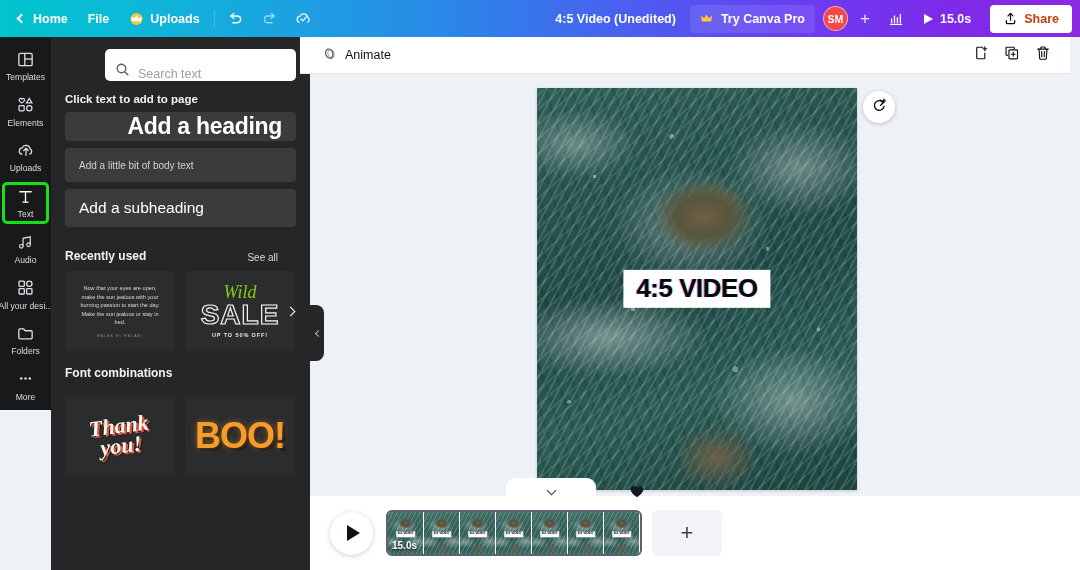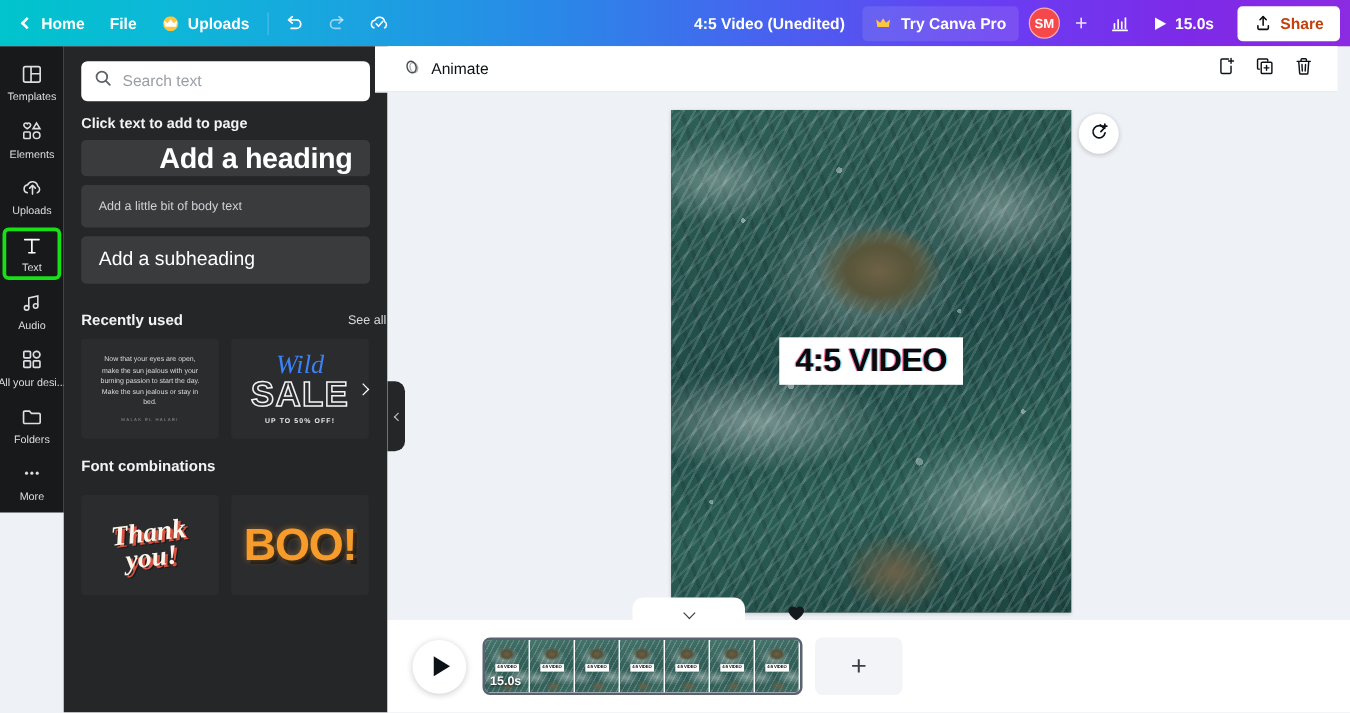--- a/index.html
+++ b/index.html
@@ -92,59 +92,59 @@
   .rail-label { font-size: 8.6px; line-height: 1; color: #dcdee2; white-space: nowrap; }
   .rail-ico { width: 20px; height: 20px; display: flex; align-items: center; justify-content: center; }
 
   
   .panel {
     position: absolute; left: 51px; top: 37px; width: 259px; height: 533px;
     background: #252627; overflow: hidden;
   }
   .search-wrap { padding: 12px 14px 0 14px; }
   .search-box {
-    height: 32px; background: #fff; border-radius: 5px; display: flex; align-items: center;
-    padding: 0 10px; gap: 8px;
+    height: 32px; background: #fff; border-radius: 5px; display: flex; align-items: flex-end;
+    padding: 0 10px; gap: 8px; margin-left: 40px;
   }
   .search-box input {
     border: none; outline: none; flex: 1; font-size: 12.5px; color: #0d1216;
     font-family: "Liberation Sans", sans-serif; background: transparent;
   }
   .search-box input::placeholder { color: #9a9fa6; }
   .panel-hint {
     font-size: 11.5px; font-weight: bold; color: #f2f3f5; padding: 12px 14px 7px 14px;
   }
   .text-card {
     margin: 0 14px 7px 14px; background: #3a3b3d; border-radius: 4px;
     display: flex; align-items: center; padding: 0 14px; cursor: pointer; color: #fff;
   }
   .card-heading { height: 29px; font-size: 23px; font-weight: bold; letter-spacing: -.3px; justify-content: flex-end; }
   .card-sub { height: 38px; font-size: 15.5px; font-weight: 400; }
   .card-body { height: 34px; font-size: 10px; font-weight: 400; color: #cfd2d6; }
   .sec-head {
-    display: flex; align-items: center; justify-content: space-between;
-    padding: 15px 1px 8px 14px;
+    display: flex; align-items: flex-end; justify-content: space-between;
+    padding: 15px 32px 8px 14px;
   }
   .sec-title { font-size: 12px; font-weight: bold; color: #f2f3f5; }
   .sec-link { font-size: 10px; color: #d6d9dd; cursor: pointer; }
 
   .recent-row { position: relative; padding: 0 14px; display: flex; gap: 10px; }
   .recent-thumb {
     width: 110px; height: 80px; background: #2b2c2e; border-radius: 3px;
     position: relative; overflow: hidden; cursor: pointer;
     display: flex; align-items: center; justify-content: center; flex-direction: column;
   }
   .quote-txt {
     font-size: 5.6px; line-height: 1.55; color: #d8dadc; text-align: center;
     padding: 0 12px; font-family: "Liberation Sans", sans-serif;
   }
   .quote-attrib { font-size: 3.4px; color: #8d9095; letter-spacing: 1.1px; margin-top: 7px; }
   .wild-word {
-    font-family: "Liberation Serif", serif; font-style: italic; font-size: 21px;
-    color: #3b82f6; line-height: .95; margin-bottom: 1px; font-weight: 400;
+    font-family: "Liberation Serif", serif; font-style: italic; font-size: 18px;
+    color: #84cc16; line-height: .95; margin-bottom: 1px; font-weight: 400;
   }
   .sale-word {
     font-size: 28px; font-weight: bold; letter-spacing: 1px; line-height: .92;
     color: #2b2c2e; -webkit-text-stroke: 1.2px #f1f2f3;
   }
   .sale-sub { font-size: 5.5px; font-weight: bold; letter-spacing: .9px; color: #e8eaec; margin-top: 5px; }
   .recent-next {
     position: absolute; right: 12px; top: 50%; transform: translateY(-50%);
     width: 16px; height: 16px; display: flex; align-items: center; justify-content: center;
     cursor: pointer; z-index: 3;

